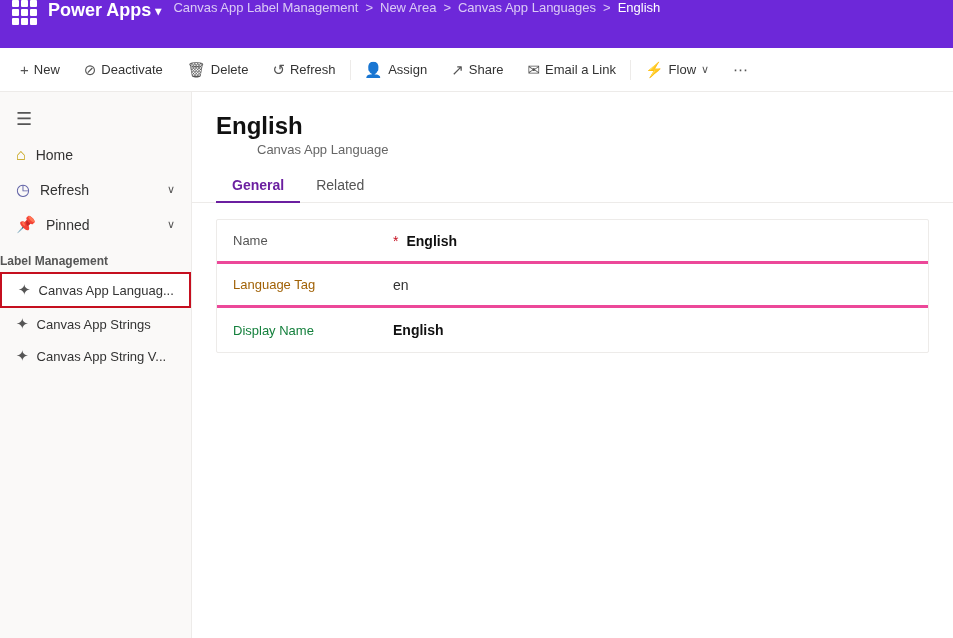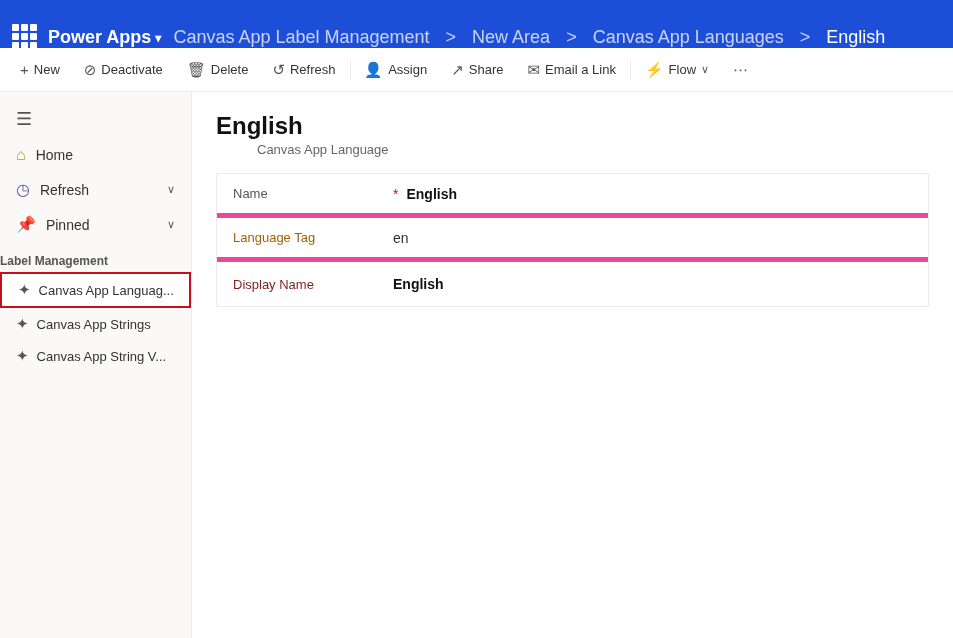--- a/index.html
+++ b/index.html
@@ -1,24 +1,24 @@
 <!DOCTYPE html>
 <html><head>
   <meta charset="utf-8">
   <style>
     * { box-sizing: border-box; margin: 0; padding: 0; }
     body { font-family: 'Segoe UI', sans-serif; font-size: 14px; color: #333; background: #f3f2f1; width: 953px; height: 638px; overflow: hidden; }
 
     
     .top-bar {
-      background: #1d4ed8;
+      background: #6d28d9;
       color: white;
       height: 48px;
       display: flex;
-      align-items: flex-end;
+      align-items: flex-start;
       padding: 0 12px;
       gap: 12px;
     }
     .top-bar-waffle {
       width: 24px; height: 24px;
       display: grid;
       grid-template-columns: repeat(3, 7px);
       grid-template-rows: repeat(3, 7px);
       gap: 2px;
       cursor: pointer;
@@ -32,25 +32,25 @@
       font-weight: 600;
       color: white;
       display: flex;
       align-items: center;
       gap: 4px;
     }
     .top-bar-app-name .chevron {
       font-size: 12px;
     }
     .top-bar-breadcrumb {
-      font-size: 18px;
+      font-size: 13px;
       color: rgba(255,255,255,0.9);
       display: flex;
       align-items: center;
-      gap: 16px;
+      gap: 7px;
     }
     .top-bar-breadcrumb span {
       color: rgba(255,255,255,0.75);
     }
 
     
     .command-bar {
       background: white;
       height: 44px;
       display: flex;
@@ -195,21 +195,21 @@
     .form-section {
       border: 1px solid #edebe9;
       border-radius: 2px;
       overflow: hidden;
     }
 
     .form-row {
       display: flex;
       align-items: center;
       min-height: 44px;
-      border-bottom: 5px solid #ec4899;
+      border-bottom: 3px solid #ec4899;
       padding: 10px 16px;
     }
     .form-row:last-child { border-bottom: none; }
 
     .form-label {
       width: 160px;
       font-size: 13px;
       color: #555;
       flex-shrink: 0;
     }
@@ -335,37 +335,41 @@
     </div>
   </div>
 
   <div class="content-area">
 
     <div class="record-header">
       <div class="record-title">English</div>
       <div class="record-subtitle">Canvas App Language</div>
     </div>
 
+    <div class="record-tabs">
+      <div class="record-tab active">General</div>
+      <div class="record-tab">Related</div>
+    </div>
 
     <div class="record-form">
       <div class="form-section">
 
         <div class="form-row">
           <div class="form-label">Name</div>
           <span class="form-required">*</span>
           <div class="form-value">English</div>
         </div>
 
         <div class="form-row">
           <div class="form-label" style="color:#a16207;">Language Tag</div>
           <div class="form-value lang-tag">en</div>
         </div>
 
         <div class="form-row">
-          <div class="form-label" style="color:#7f1d1d;">Display Name</div>
+          <div class="form-label" style="color:#15803d;">Display Name</div>
           <div class="form-value">English</div>
         </div>
 
       </div>
     </div>
 
   </div>
 </div>
 
 </body></html>

